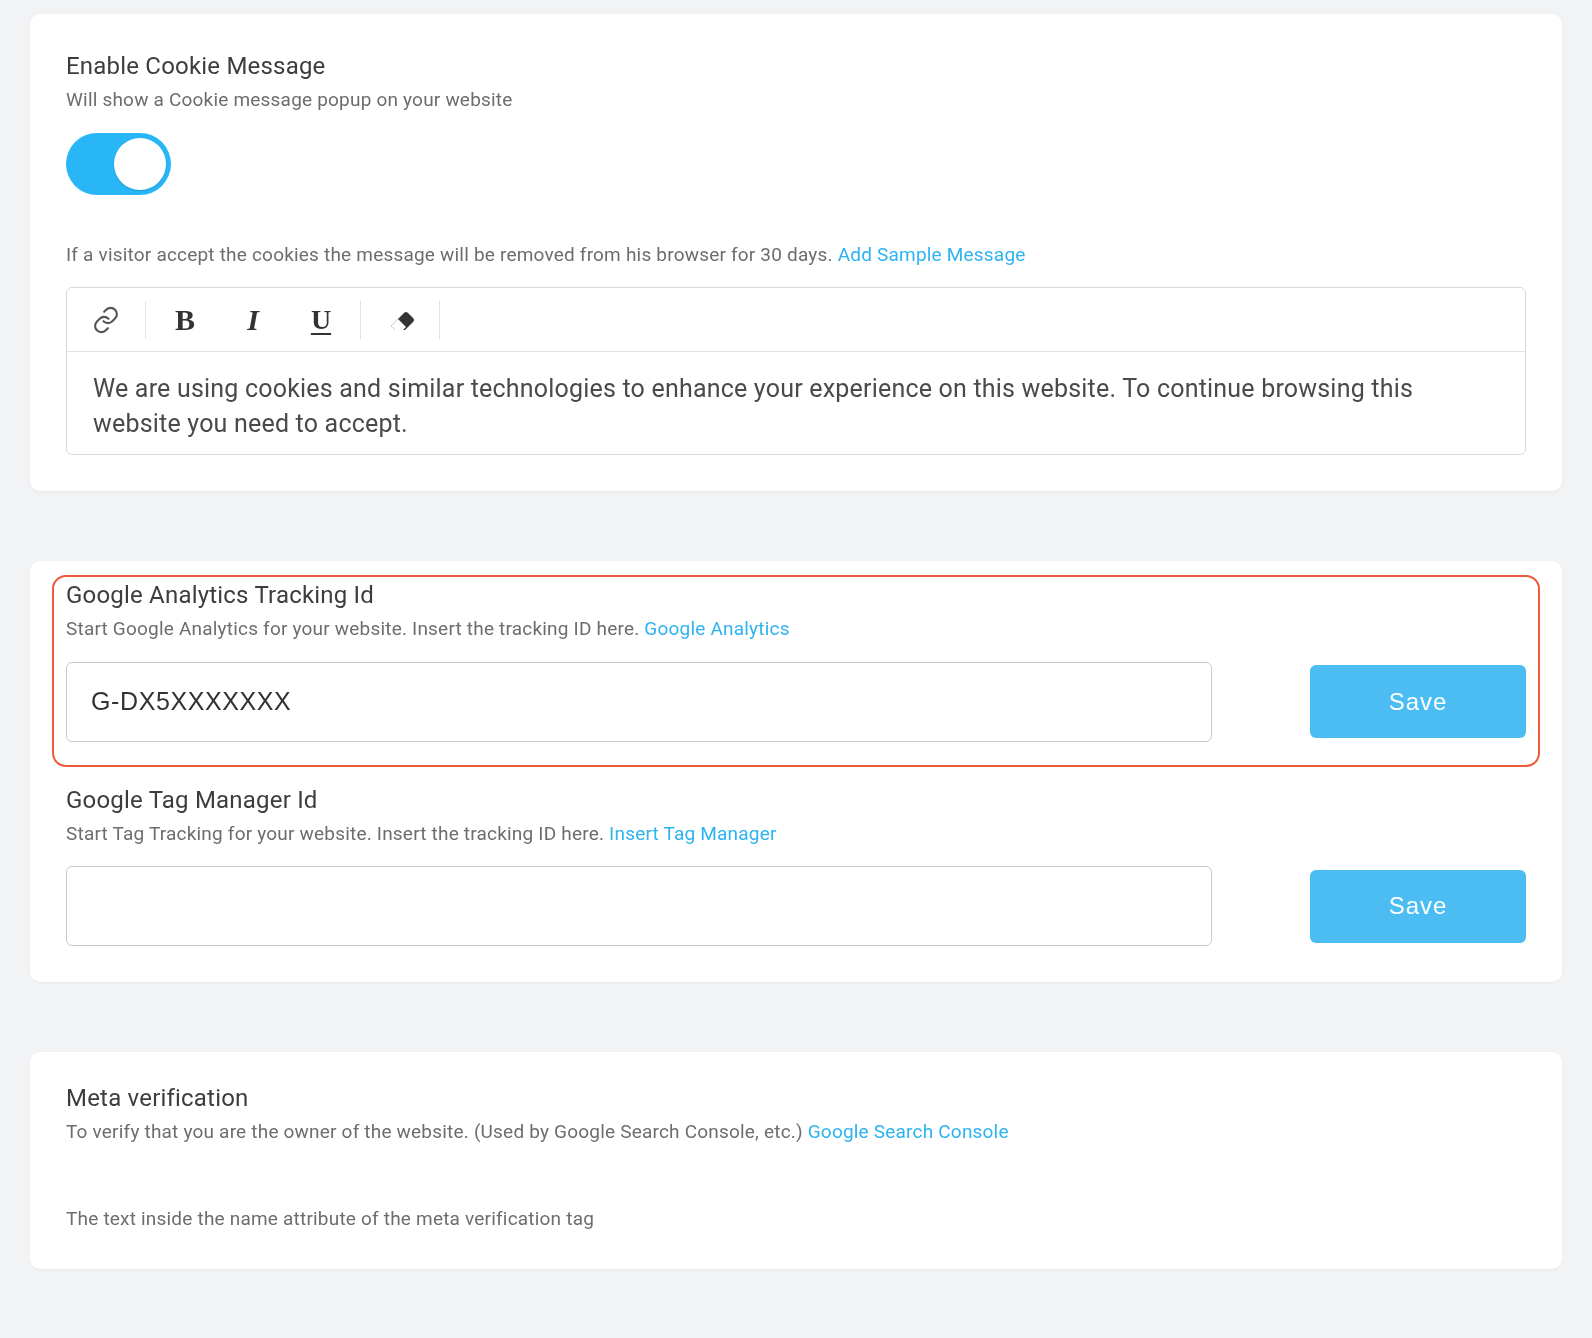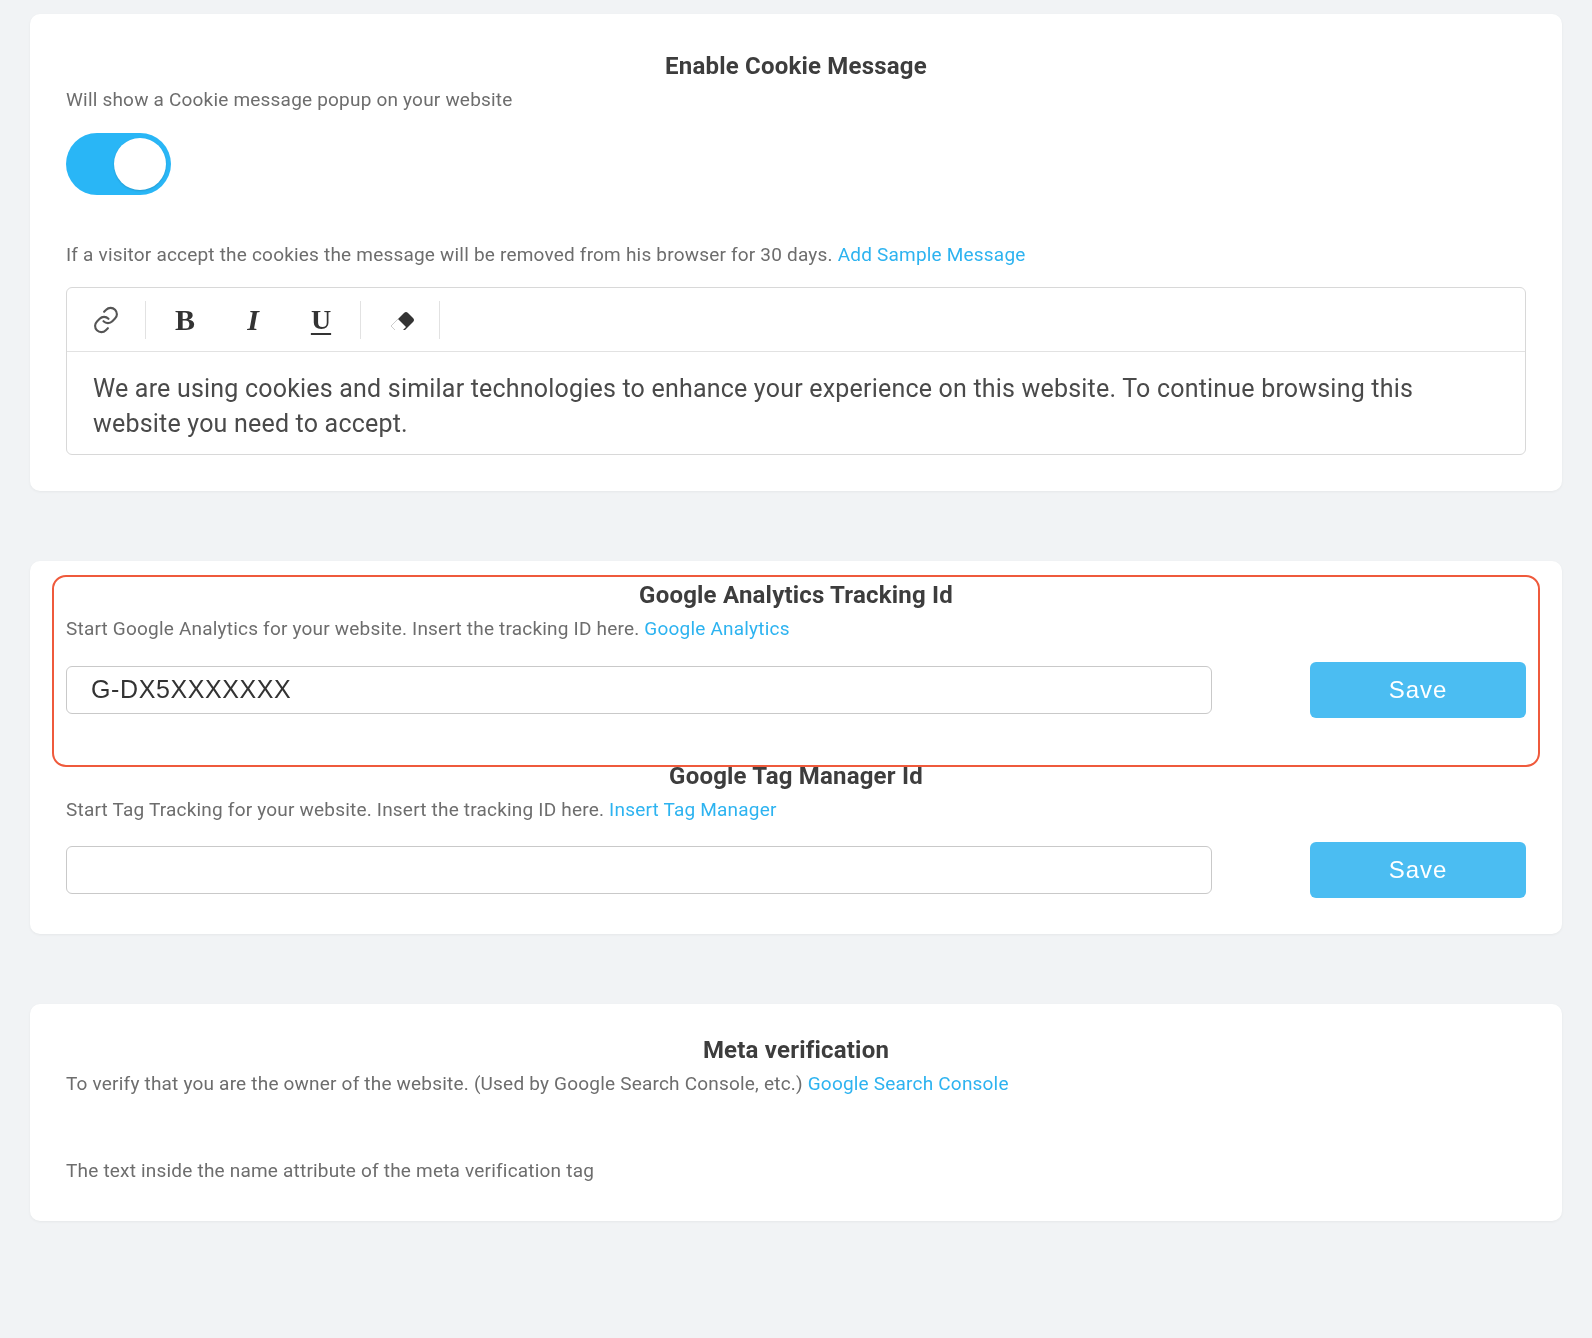--- a/index.html
+++ b/index.html
@@ -20,25 +20,24 @@
     border-radius:10px;
     box-shadow: 0 1px 3px rgba(0,0,0,0.05);
     margin-bottom: 70px;
     padding: 38px 36px 36px 36px;
     position:relative;
   }
   .card.card-2 { margin-bottom: 70px; padding-top:20px; }
   .card.card-3 { margin-bottom:0; padding-top:32px;}
   .field-title {
     font-size:24px;
-    font-weight:700;
+    font-weight:400;
     color:#3d3d3d;
     margin:0 0 6px 0;
     letter-spacing:0.2px;
-    text-align:center;
   }
   .field-desc {
     font-size:19px;
     color:#6d6d6d;
     margin:0 0 18px 0;
     line-height:1.5;
     letter-spacing:0.2px;
   }
   .field-desc a, .link {
     color:#2DB3F0;
@@ -107,33 +106,33 @@
   .editor-body[contenteditable] { outline:none; }
   
   .input-row {
     display:flex;
     align-items:center;
     gap:54px;
     margin-top:6px;
   }
   .text-input {
     flex:1;
-    height:48px;
+    height:80px;
     border:1px solid #c9c9c9;
     border-radius:6px;
     font-size:25px;
     padding:0 24px;
     color:#333;
     background:#fff;
     outline:none;
     letter-spacing:0.6px;
   }
   .text-input::placeholder { color:#999; }
   .save-btn {
-    width:216px; height:56px;
+    width:216px; height:73px;
     background:#4bbdf2;
     color:#fff;
     border:none;
     border-radius:6px;
     font-size:24px;
     letter-spacing:1px;
     cursor:pointer;
     margin-left:44px;
   }
   .highlight-frame {

